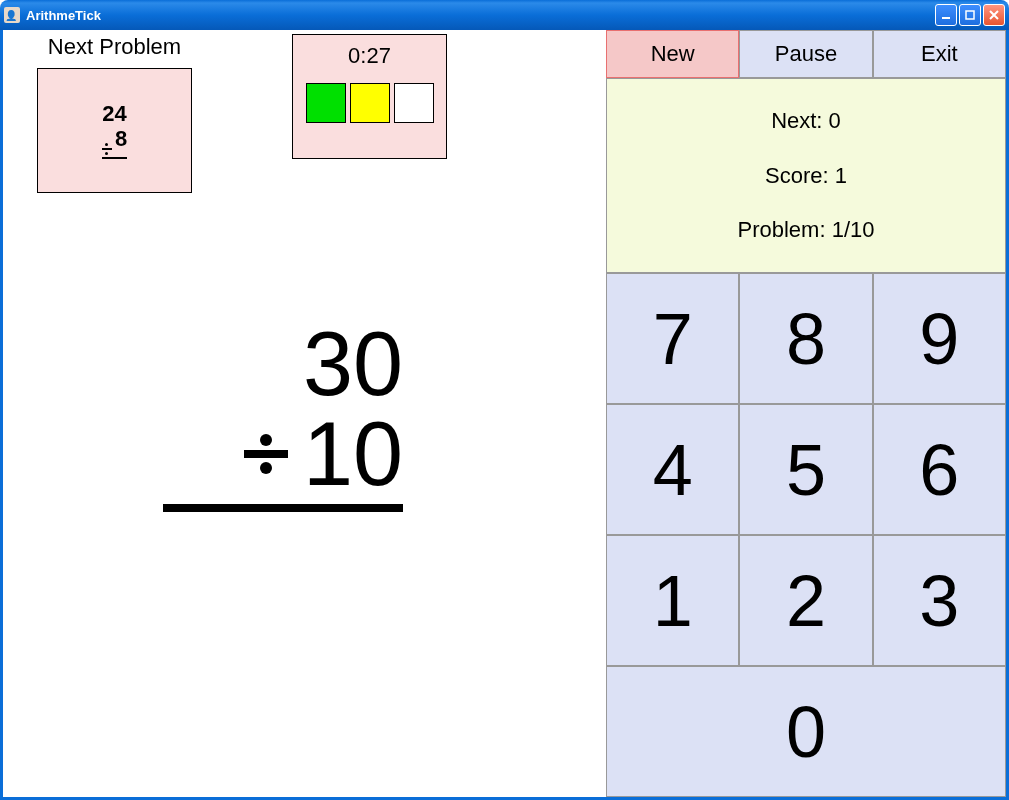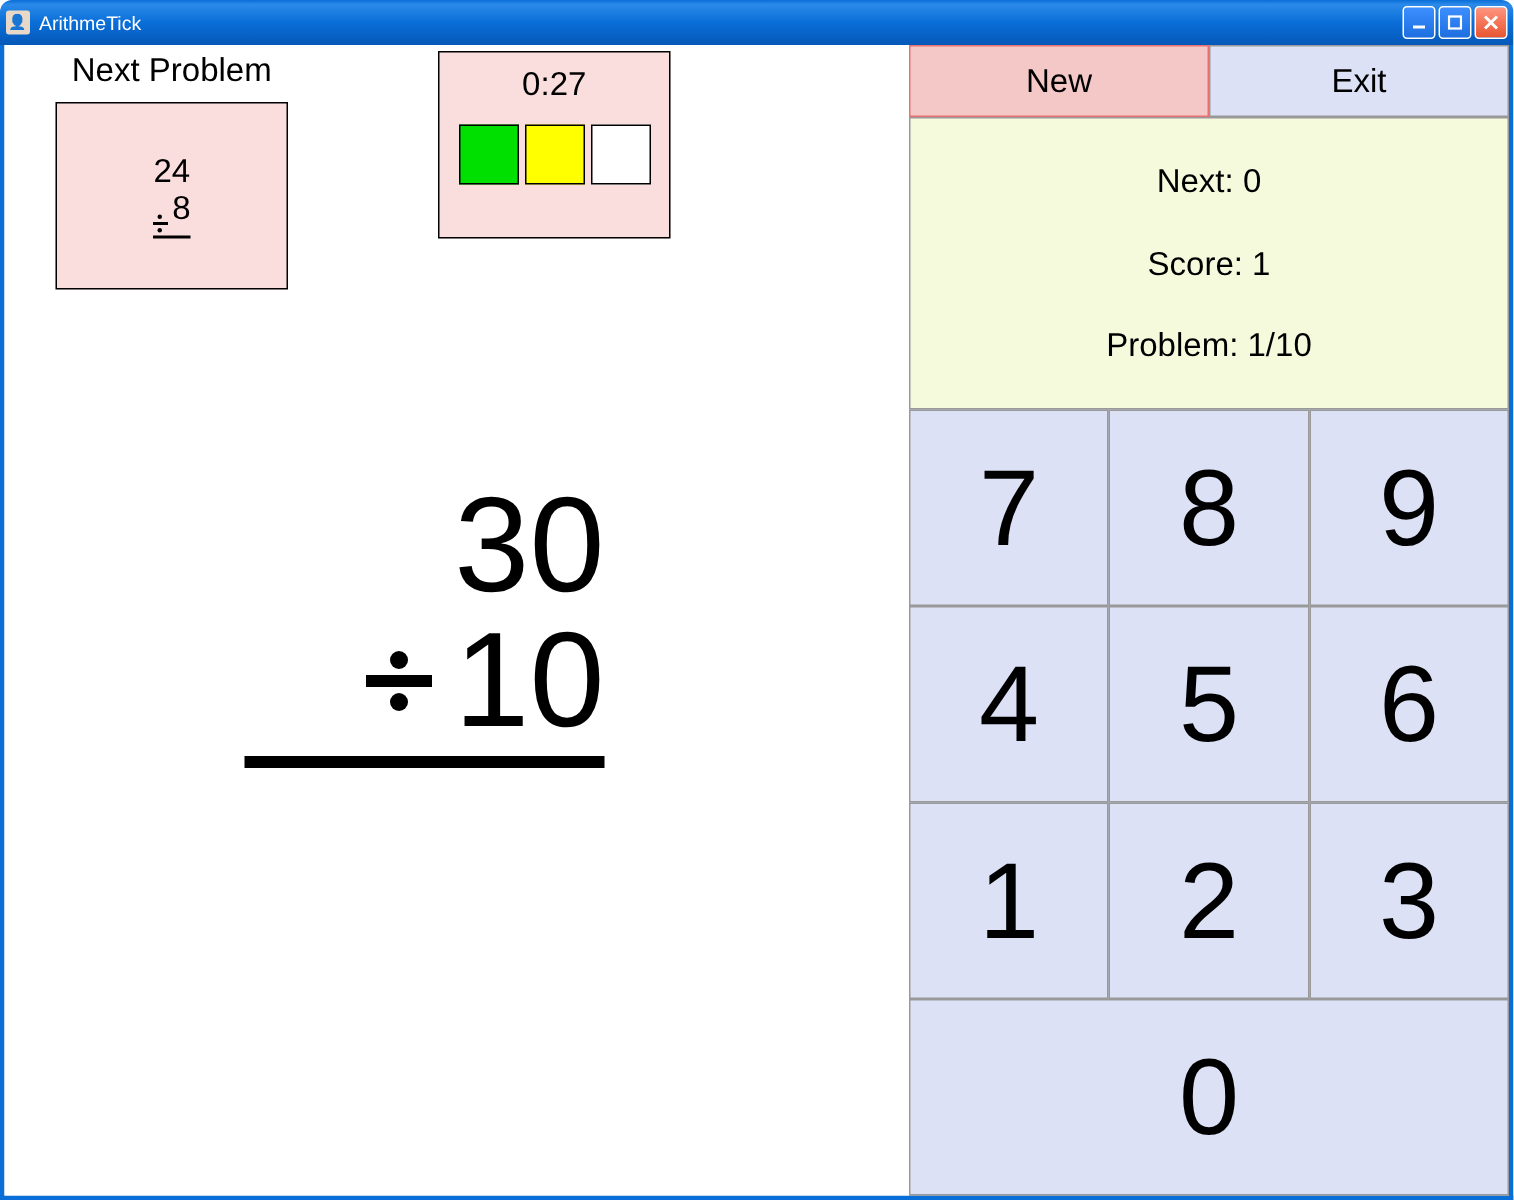--- a/index.html
+++ b/index.html
@@ -12,21 +12,21 @@
       align-items: center;
       padding: 0 4px;
       border-radius: 8px 8px 0 0;
     }
     .titlebar-icon {
       width: 16px; height: 16px; margin-right: 6px;
       background: #e8d8c8; border-radius: 2px;
       display: flex; align-items: center; justify-content: center;
       font-size: 10px;
     }
-    .titlebar-text { color: #fff; font-size: 13px; font-weight: normal; flex: 1; }
+    .titlebar-text { color: #fff; font-size: 13px; font-weight: bold; flex: 1; }
     .titlebar-buttons { display: flex; gap: 2px; }
     .tb-btn {
       width: 22px; height: 22px;
       border: 1px solid #fff;
       border-radius: 3px;
       display: flex; align-items: center; justify-content: center;
       font-size: 11px; font-weight: bold;
     }
     .tb-btn.min, .tb-btn.max { background: linear-gradient(to bottom, #3d8eff, #1d6edf); color: #fff; }
     .tb-btn.close { background: linear-gradient(to bottom, #ff9580, #e85530); color: #fff; }
@@ -40,21 +40,21 @@
     .info-label { font-size: 22px; margin-bottom: 8px; }
     
     .next-box {
       width: 155px; height: 125px;
       background: #fadede;
       border: 1px solid #000;
       display: flex; flex-direction: column;
       align-items: center; justify-content: center;
       font-size: 22px;
     }
-    .next-box .np-row { line-height: 1.1; }
+    .next-box .np-row { line-height: 1.1; font-weight: bold; }
     .next-box .np-underline { border-bottom: 2px solid #000; padding-bottom: 2px; }
     
     .time-box {
       width: 155px; height: 125px;
       background: #fadede;
       border: 1px solid #000;
       display: flex; flex-direction: column;
       align-items: center;
       padding-top: 8px;
     }
@@ -182,20 +182,21 @@
         </span>
         <span>10</span>
       </div>
       <div class="mp-underline"></div>
     </div>
   </div>
 
   <div class="right-panel">
     <div class="action-row">
       <div class="action-btn active">New</div>
+      <div class="action-btn">Pause</div>
       <div class="action-btn">Exit</div>
     </div>
 
     <div class="stats-box">
       <div>
         <span>Next:</span>
         <span>0</span>
       </div>
       <div>
         <span>Score:</span>

